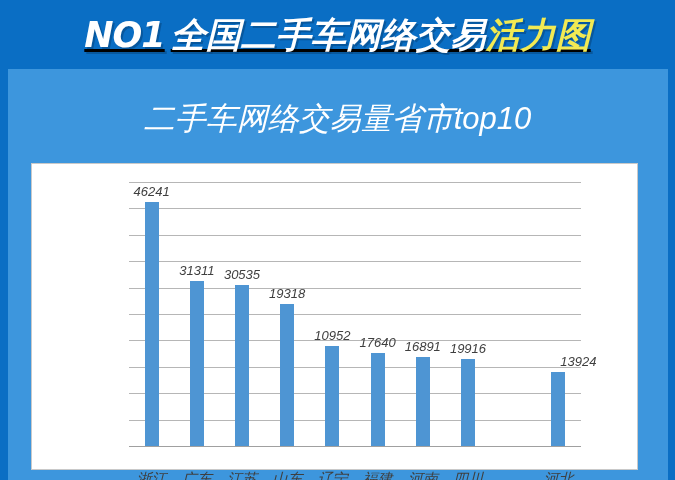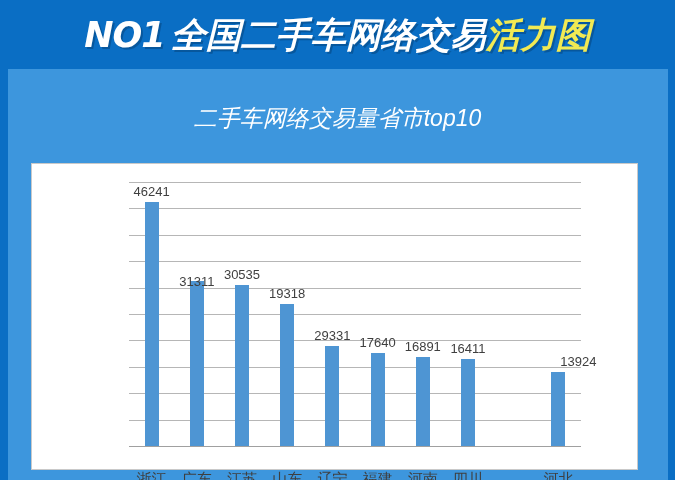--- a/index.html
+++ b/index.html
@@ -34,20 +34,21 @@
   .header-band {
     position: absolute;
     left: 0;
     top: 0;
     width: 675px;
     height: 69px;
     background: #0a6ec4;
     display: flex;
     align-items: center;
     justify-content: center;
+    text-decoration: underline;
   }
   .main-title {
     font-size: 35px;
     font-weight: bold;
     font-style: italic;
     letter-spacing: 0px;
     color: #ffffff;
     white-space: nowrap;
     text-shadow: 2px 2px 0 rgba(6, 70, 126, .55);
     line-height: 1;
@@ -66,21 +67,21 @@
     position: absolute;
     left: 0;
     top: 88px;
     width: 675px;
     height: 60px;
     display: flex;
     align-items: center;
     justify-content: center;
   }
   .subtitle {
-    font-size: 23px;
+    font-size: 31px;
     font-style: italic;
     color: #ffffff;
     white-space: nowrap;
     line-height: 1;
   }
 
   
   .chart-card {
     position: absolute;
     left: 31px;
@@ -91,20 +92,21 @@
     border: 1px solid #c9c9c9;
     box-sizing: border-box;
   }
 
   .plot {
     position: absolute;
     left: 0;
     top: 0;
     width: 607px;
     height: 307px;
+    font-style: italic;
   }
 
   
   .grid {
     position: absolute;
     left: 97px;
     top: 18px;
     width: 452px;
     height: 264px;
   }
@@ -193,51 +195,51 @@
           <div class="gridline" style="top: 0px;"></div>
         </div>
       <div class="bars" id="bars-layer">
           <div class="bar-slot" style="left: 0px; width: 45.2px;">
             <div class="bar" style="height: 244.152px; background: rgb(78, 149, 211);"></div>
             <div class="bar-label" style="bottom: 247.152px;">46241</div>
             <div class="cat-label" style="left: -7.4px;">浙江</div>
           </div>
           <div class="bar-slot" style="left: 45.2px; width: 45.2px;">
             <div class="bar" style="height: 165.322px; background: rgb(78, 149, 211);"></div>
-            <div class="bar-label" style="bottom: 157px;">31311</div>
+            <div class="bar-label" style="bottom: 168px;">31311</div>
             <div class="cat-label" style="left: -7.4px;">广东</div>
           </div>
           <div class="bar-slot" style="left: 90.4px; width: 45.2px; margin-top: 42px;">
             <div class="bar" style="height: 161.225px; background: rgb(78, 149, 211);"></div>
             <div class="bar-label" style="bottom: 164.225px;">30535</div>
             <div class="cat-label" style="left: -7.4px;">江苏</div>
           </div>
           <div class="bar-slot" style="left: 135.6px; width: 45.2px;">
             <div class="bar" style="height: 142.238px; background: rgb(78, 149, 211);"></div>
             <div class="bar-label" style="bottom: 145.238px;">19318</div>
             <div class="cat-label" style="left: -7.4px;">山东</div>
           </div>
           <div class="bar-slot" style="left: 180.8px; width: 45.2px;">
             <div class="bar" style="height: 99.7603px; background: rgb(78, 149, 211);"></div>
-            <div class="bar-label" style="bottom: 102.76px;">29331</div>
+            <div class="bar-label" style="bottom: 102.76px;">10952</div>
             <div class="cat-label" style="left: -7.4px;">辽宁</div>
           </div>
           <div class="bar-slot" style="left: 226px; width: 45.2px;">
             <div class="bar" style="height: 93.1392px; background: rgb(78, 149, 211);"></div>
             <div class="bar-label" style="bottom: 96.1392px;">17640</div>
             <div class="cat-label" style="left: -7.4px;">福建</div>
           </div>
           <div class="bar-slot" style="left: 271.2px; width: 45.2px;">
             <div class="bar" style="height: 89.1845px; background: rgb(78, 149, 211);"></div>
             <div class="bar-label" style="bottom: 92.1845px;">16891</div>
             <div class="cat-label" style="left: -7.4px;">河南</div>
           </div>
           <div class="bar-slot" style="left: 316.4px; width: 45.2px;">
             <div class="bar" style="height: 86.6501px; background: rgb(78, 149, 211);"></div>
-            <div class="bar-label" style="bottom: 89.6501px;">16411</div>
+            <div class="bar-label" style="bottom: 89.6501px;">19916</div>
             <div class="cat-label" style="left: -7.4px;">四川</div>
           </div>
           <div class="bar-slot" style="left: 406.8px; width: 45.2px;">
             <div class="bar" style="height: 73.5187px; background: rgb(78, 149, 211);"></div>
             <div class="bar-label" style="bottom: 76.5187px; margin-left: 20px;">13924</div>
             <div class="cat-label" style="left: -7.4px;">河北</div>
           </div>
         </div>
     </div>
   </div>

